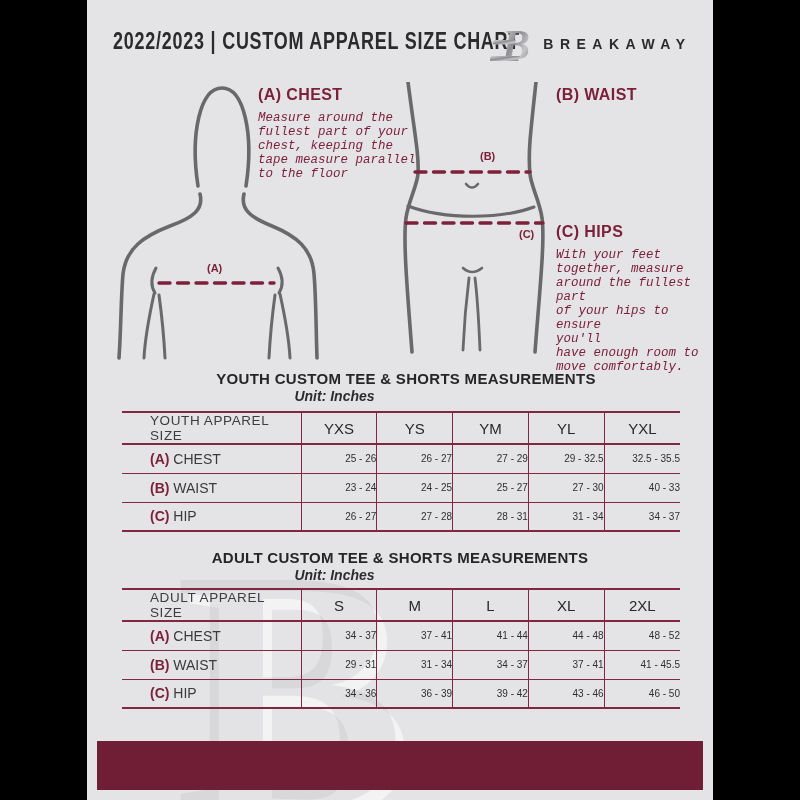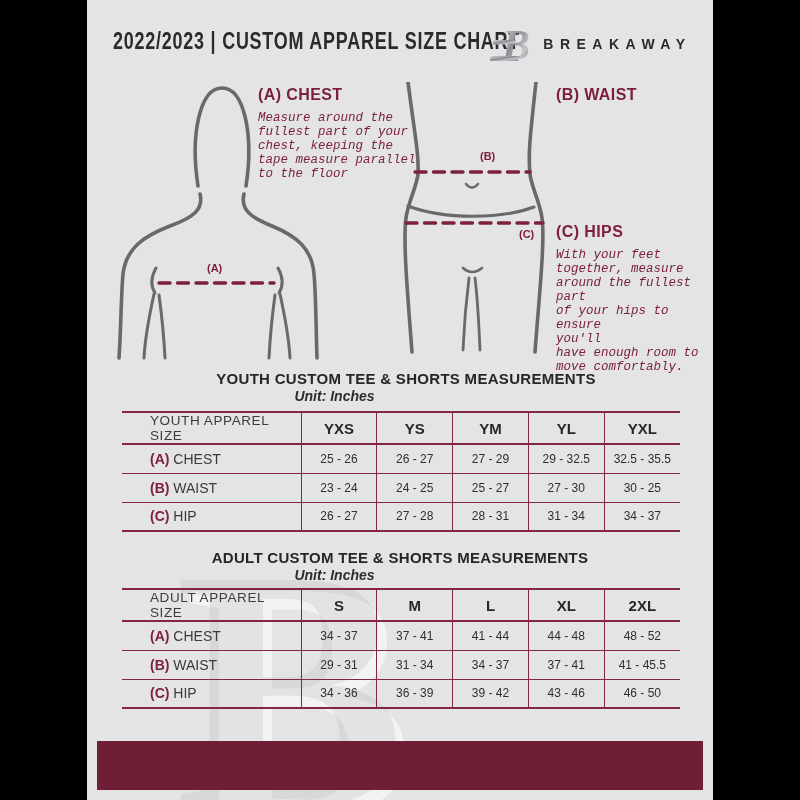--- a/index.html
+++ b/index.html
@@ -35,24 +35,24 @@
   table.size { position:absolute; left:35px; width:558px; border-collapse:collapse;
                table-layout:fixed; z-index:2; }
   table.size { border-top:2px solid #822741; border-bottom:2px solid #822741; }
   table.size th, table.size td { border-left:1.5px solid #822741;margin-top:34px; }
   table.size th:first-child, table.size td:first-child { border-left:none; }
   table.size thead th { border-bottom:2px solid #822741; height:32px; }
   table.size tbody tr td { border-bottom:1.5px solid #822741; height:29px; }
   table.size tbody tr:last-child td { border-bottom:none; }
   th.rowhead { font-weight:normal; font-size:13.5px; color:#3d3d3f; text-align:left;
                padding-left:28px; letter-spacing:0.6px; }
-  th.sizecode { font-size:15px; font-weight:bold; color:#28282a; }
+  th.sizecode { font-size:15px; font-weight:normal; color:#28282a; }
   td.mlabel { font-size:14px; color:#3a3a3c; text-align:left; padding-left:28px; }
   td.mlabel .pfx { font-weight:bold; color:#7c2139; }
-  td.val { font-size:12px; color:#2f2f31; text-align:center; }
+  td.val { font-size:10px; color:#2f2f31; text-align:right; }
 
   
   .watermark { position:absolute; left:88px; top:518px; font-size:345px; line-height:1;
                font-weight:bold; font-family:"Liberation Serif", serif;
                color:rgba(175,175,184,0.22); z-index:1;
                text-shadow:9px 11px 0 rgba(255,255,255,0.55); }
   .footer-bar { position:absolute; left:10px; top:741px; width:606px; height:49px;
                 background:#6f1e36; z-index:3; }
 </style>
 </head>
@@ -157,21 +157,21 @@
           <td class="val">27 - 29</td>
           <td class="val">29 - 32.5</td>
           <td class="val">32.5 - 35.5</td>
         </tr>
         <tr>
           <td class="mlabel"><span class="pfx">(B)</span> <span>WAIST</span></td>
           <td class="val">23 - 24</td>
           <td class="val">24 - 25</td>
           <td class="val">25 - 27</td>
           <td class="val">27 - 30</td>
-          <td class="val">30 - 25</td>
+          <td class="val">40 - 33</td>
         </tr>
         <tr>
           <td class="mlabel"><span class="pfx">(C)</span> <span>HIP</span></td>
           <td class="val">26 - 27</td>
           <td class="val">27 - 28</td>
           <td class="val">28 - 31</td>
           <td class="val">31 - 34</td>
           <td class="val">34 - 37</td>
         </tr>
       </tbody>

